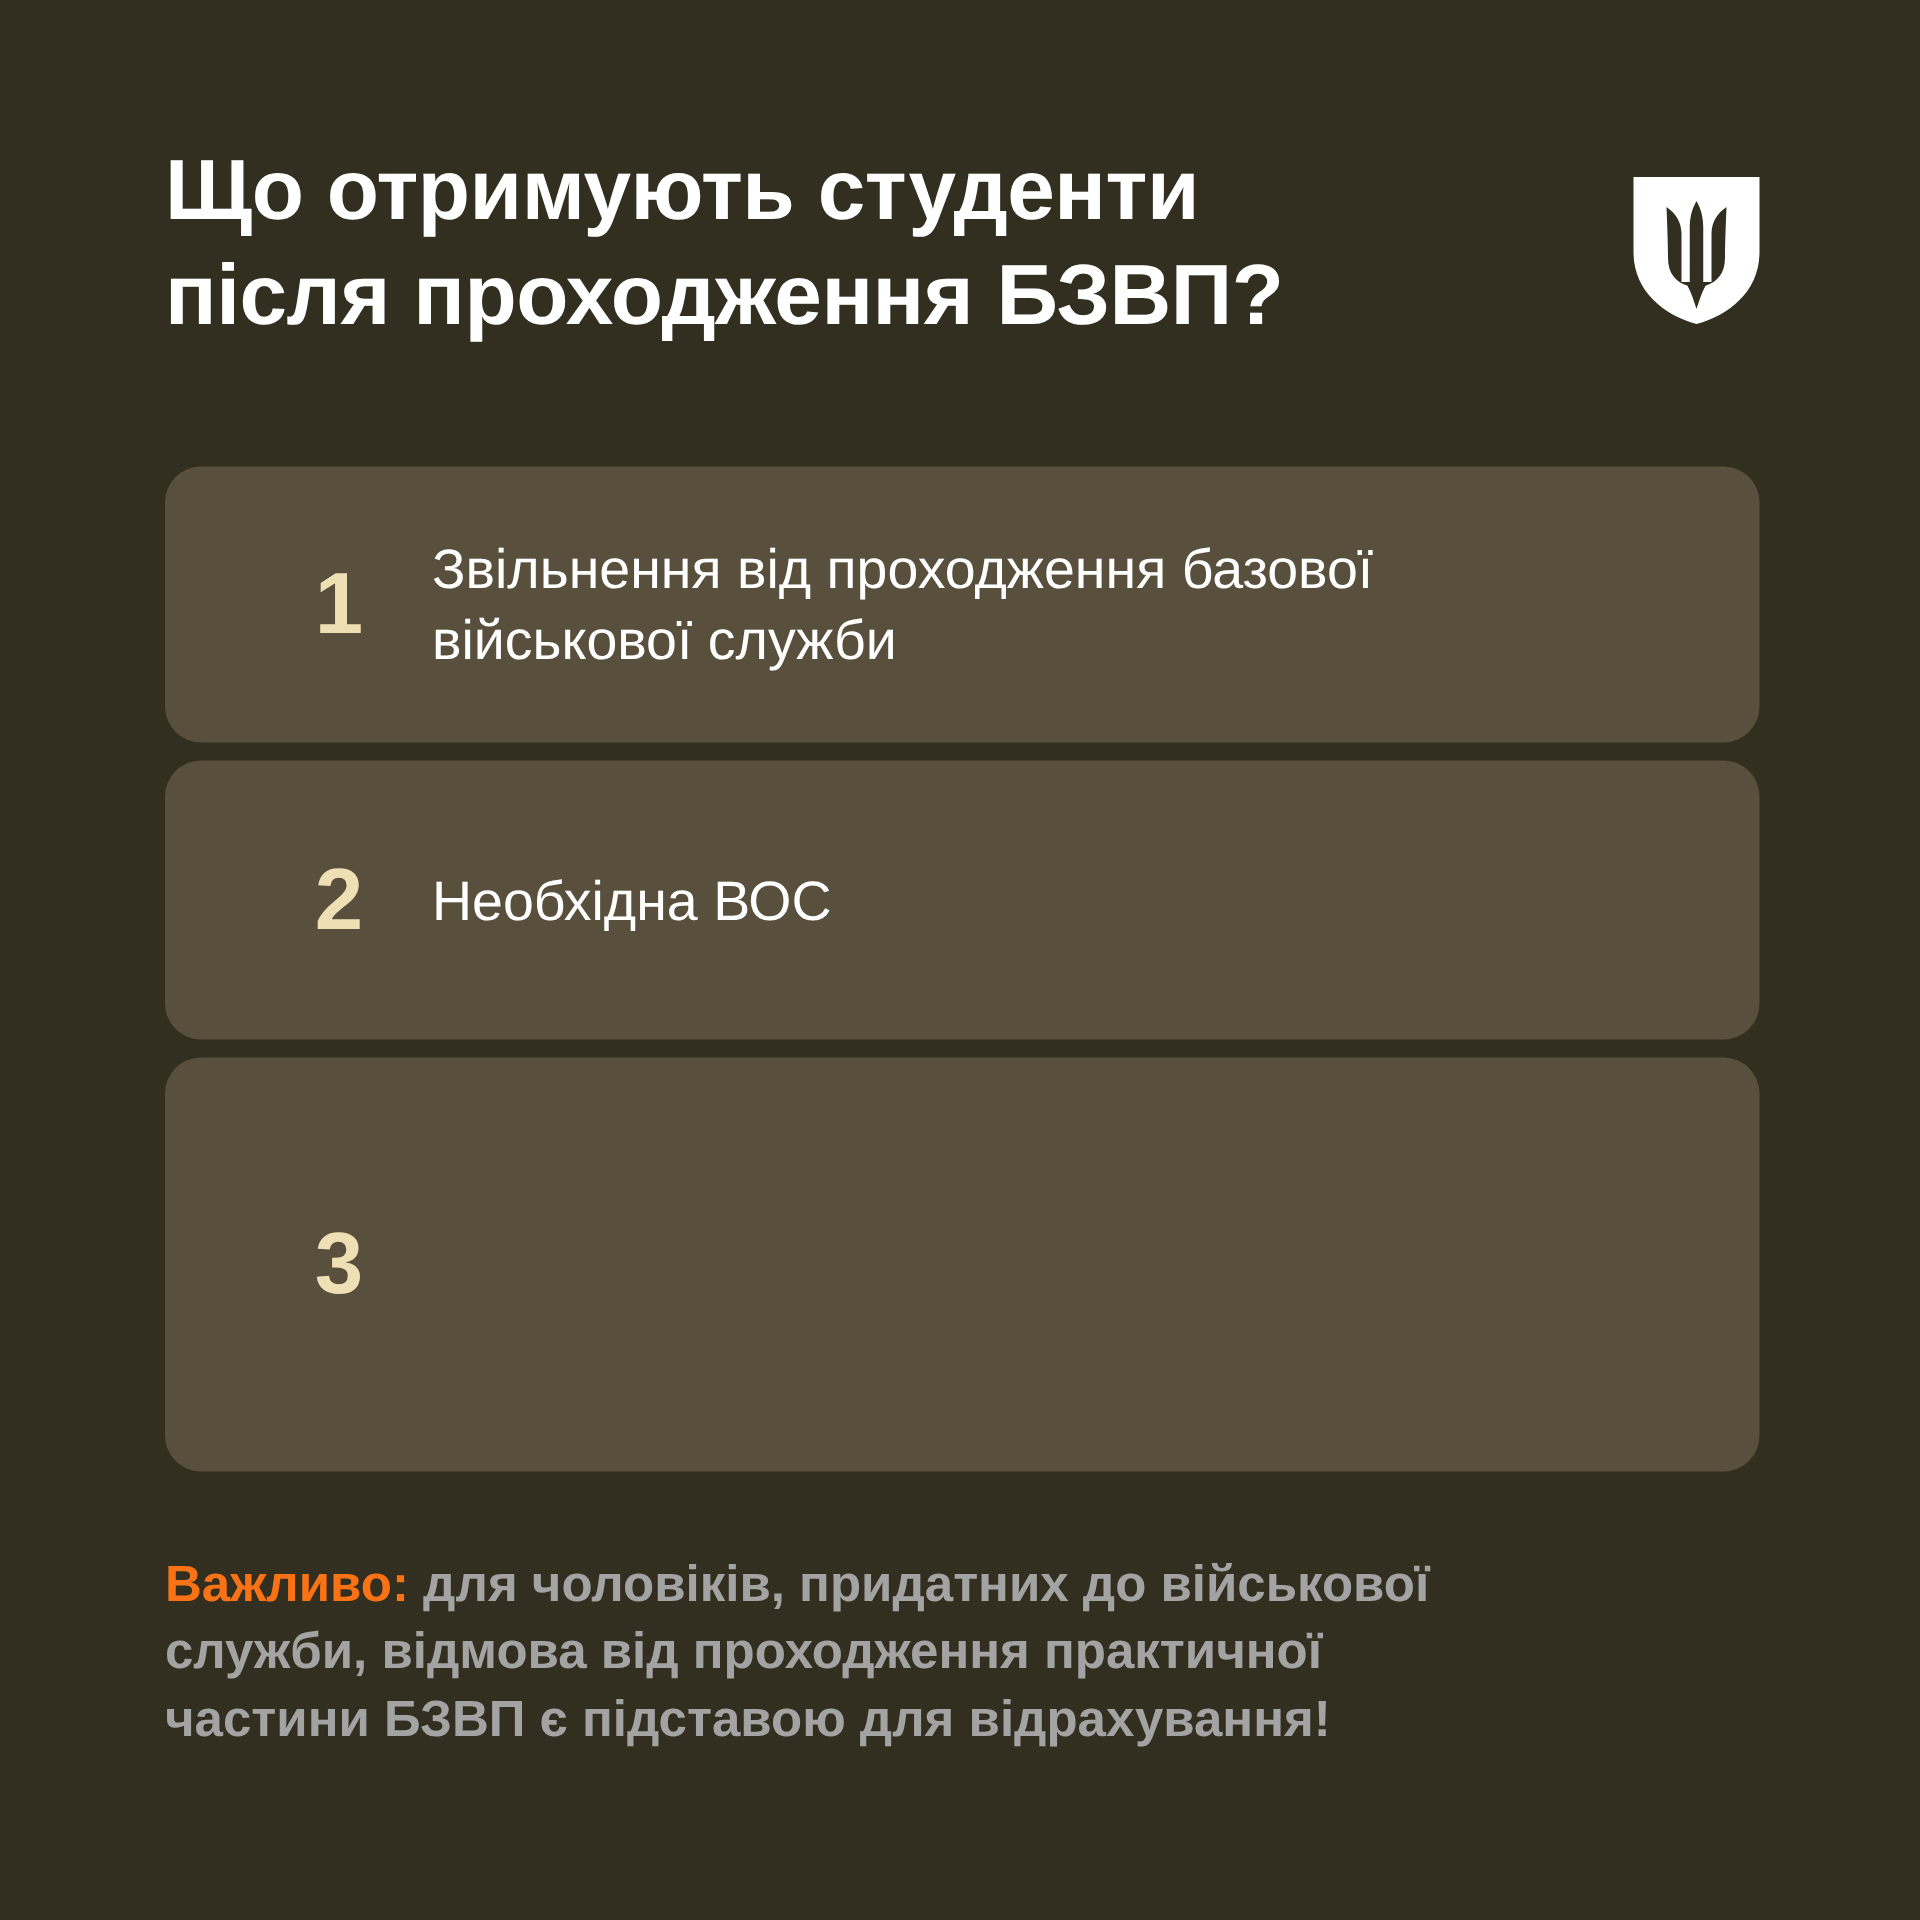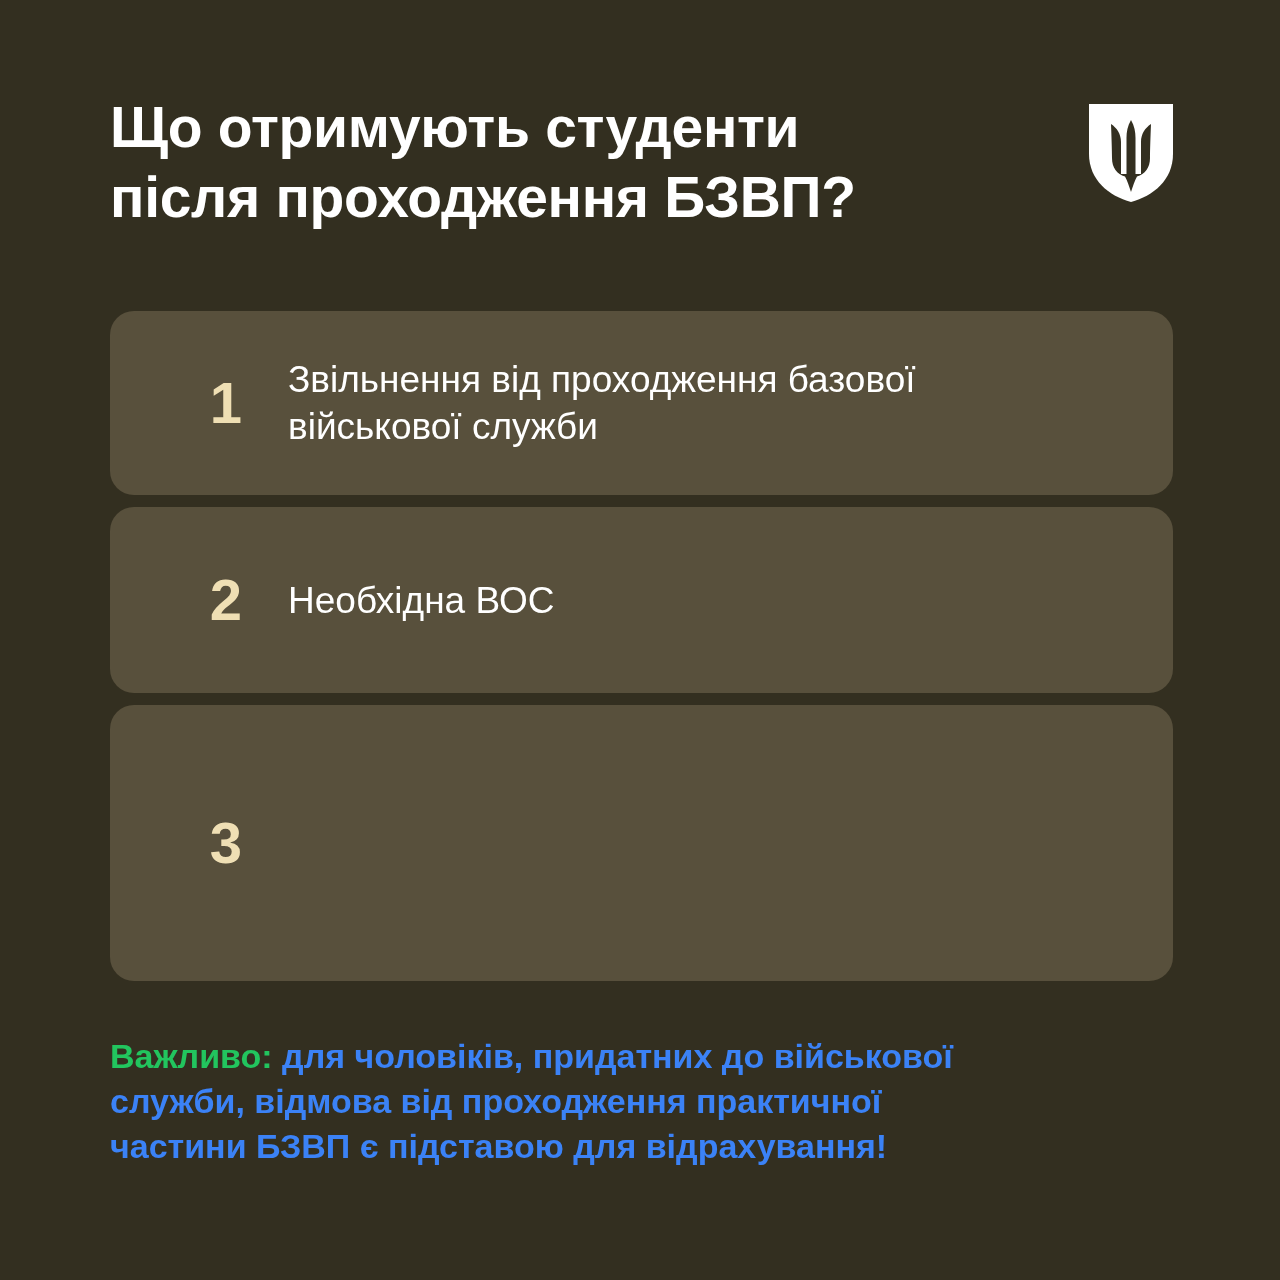--- a/index.html
+++ b/index.html
@@ -23,21 +23,21 @@
     box-sizing: border-box;
   }
 
   
   .header {
     position: absolute;
     left: 110px;
     top: 92px;
     right: 105px;
     display: flex;
-    align-items: flex-start;
+    align-items: center;
     justify-content: space-between;
   }
   .title {
     font-size: 57px;
     line-height: 70px;
     font-weight: bold;
     color: #FFFFFF;
     letter-spacing: -0.3px;
     white-space: pre-line;
     max-width: 900px;
@@ -99,25 +99,25 @@
     left: 110px;
     top: 1034px;
     width: 1010px;
     font-size: 34px;
     line-height: 45px;
     font-weight: bold;
     color: #FFFFFF;
     white-space: pre-line;
   }
   .note-label {
-    color: #22c55e;
+    color: #f97316;
     font-weight: bold;
   }
   .note-body {
-    color: #3b82f6;
+    color: #a3a3a3;
     font-weight: bold;
   }
 </style>
 </head>
 <body>
 
 <div class="poster">
 
   <div class="header">
     <h1 class="title">Що отримують студенти

